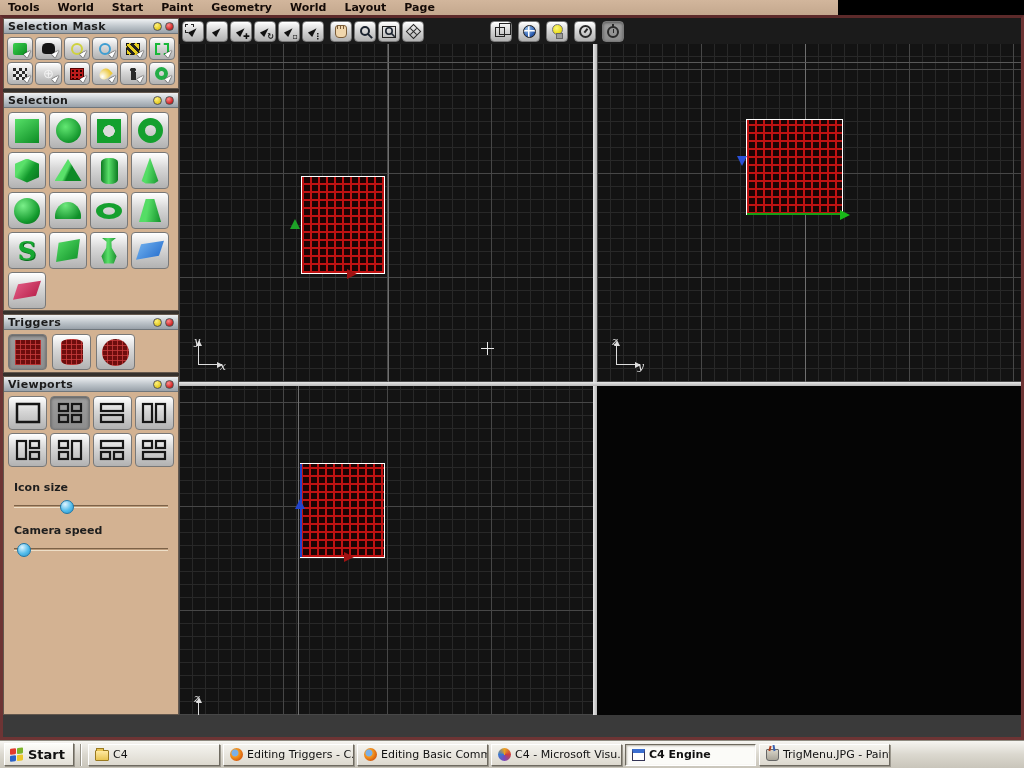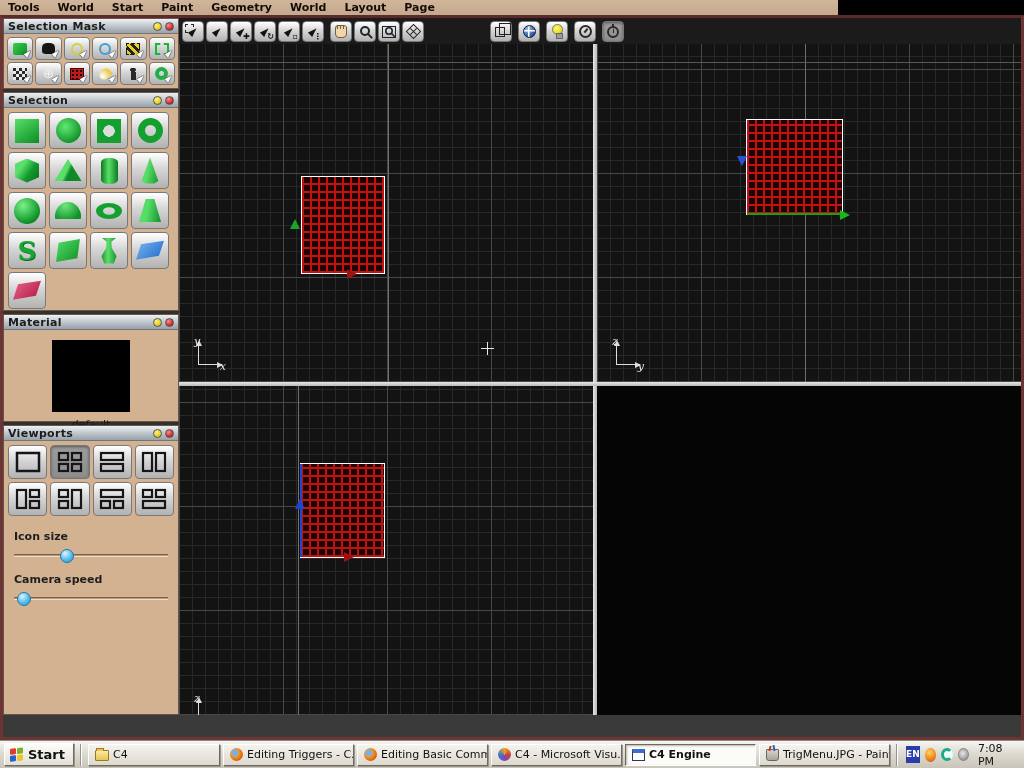--- a/index.html
+++ b/index.html
@@ -315,34 +315,41 @@
               </div>
             <div class="btn3d geo-btn">
                 <i class="g-blue"></i>
               </div>
             <div class="btn3d geo-btn">
                 <i class="g-red"></i>
               </div>
           </div>
         </div>
 
-
-        <div class="panel" style="height:108px">
+        <div class="panel" style="height:59px">
           <div class="phead">
-            <b>Material</b>
+            <b>Triggers</b>
             <span class="pbtns">
                 <i class="dot y"></i>
                 <i class="dot r"></i>
               </span>
           </div>
-          <div class="mat-body">
-            <div class="swatch"></div>
-            <div class="mat-label">default</div>
+          <div class="trig-row">
+            <div class="btn3d trig-btn pressed">
+                <i class="t-mesh t-box"></i>
+              </div>
+            <div class="btn3d trig-btn">
+                <i class="t-mesh t-cyl"></i>
+              </div>
+            <div class="btn3d trig-btn">
+                <i class="t-mesh t-sph"></i>
+              </div>
           </div>
         </div>
+
 
         <div class="panel" style="flex:1">
           <div class="phead">
             <b>Viewports</b>
             <span class="pbtns">
                 <i class="dot y"></i>
                 <i class="dot r"></i>
               </span>
           </div>
           <div class="vp-grid">
@@ -556,22 +563,14 @@
       <span>C4 - Microsoft Visu...</span>
     </div>
     <div class="taskitem active" style="width:131px">
       <i class="ti ic-appwin"></i>
       <span>C4 Engine</span>
     </div>
     <div class="taskitem" style="width:131px">
       <i class="ti ic-paint"></i>
       <span>TrigMenu.JPG - Paint</span>
     </div>
-    <div class="tray">
-      <i class="tsep"></i>
-      <span class="ic-lang">EN</span>
-      <i class="ic-msn"></i>
-      <i class="ic-dl"></i>
-      <i class="ic-vol"></i>
-      <span class="tray-time">7:08 PM</span>
-    </div>
   </div>
 </div>
 
 </body></html>

